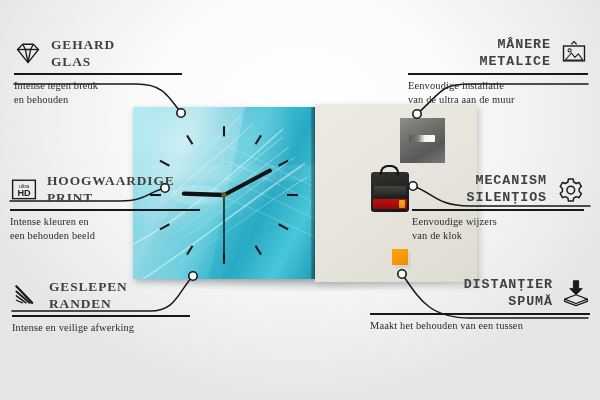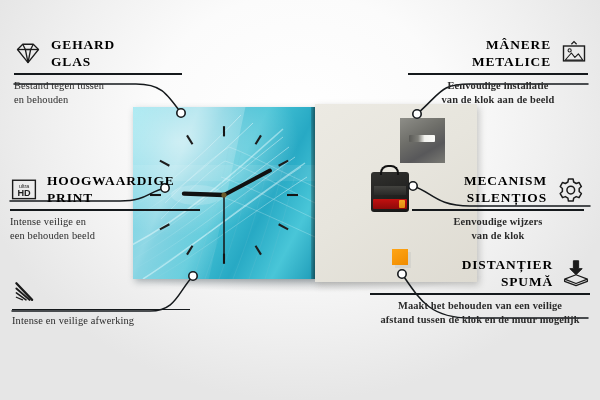--- a/index.html
+++ b/index.html
@@ -15,29 +15,29 @@
 
   
   #wires { position:absolute; inset:0; width:600px; height:400px; pointer-events:none; }
 
   
   .feat { position:absolute; }
   .feat .head { display:flex; align-items:center; gap:9px; }
   .feat.right .head { flex-direction:row-reverse; }
   .feat .titles {
     font-size:13.4px; font-weight:700; letter-spacing:.9px;
-    color:#000000; line-height:1.28; text-transform:uppercase;
-  }
-  .feat.right .titles { text-align:right; }
+    color:#404040; line-height:1.28; text-transform:uppercase;
+  }
+  .feat.right .titles { text-align:right;font-family:Liberation Mono, monospace; }
   .feat .rule { height:1.4px; background:#15191c; margin-top:3px; }
   .feat .desc {
     font-size:10.4px; color:#2a2a2a; line-height:1.38; margin-top:4px;
     letter-spacing:.15px;
   }
-  .feat.right .desc { text-align:center;font-weight:bold; }
+  .feat.right .desc { text-align:left; }
   .ico { width:28px; height:28px; flex:0 0 28px; display:block; }
 
   
   #clock {
     position:absolute; left:133px; top:107px; width:182px; height:172px;
     background:
       radial-gradient(120% 100% at 25% 20%, rgba(255,255,255,.55), rgba(255,255,255,0) 55%),
       linear-gradient(118deg,#8fe3ee 0%, #57cadd 16%, #2fb5ce 34%, #46c3d6 50%, #27a9c4 68%, #49c6d8 84%, #1f9cb8 100%);
     box-shadow: 2px 3px 7px rgba(40,60,70,.35);
     overflow:hidden;
@@ -208,54 +208,58 @@
             <path d="M13,12 L19,12"></path>
         </g>
       </svg>
       <div class="titles">
         <div>GEHARD</div>
         <div>GLAS</div>
       </div>
     </div>
     <div class="rule" style="width:168px"></div>
     <div class="desc">
-      <div>Bestand tegen tussen</div>
+      <div>Intense tegen breuk</div>
       <div>en behouden</div>
     </div>
   </div>
 
   <div class="feat left" style="left:10px; top:172px; width:200px;">
     <div class="head">
       <svg class="ico" viewBox="0 0 32 32">
         <rect x="3" y="6" width="26" height="21" fill="none" stroke="#1b1b1b" stroke-width="1.6"></rect>
         <text x="16" y="15" font-family="Liberation Sans, sans-serif" font-size="6" text-anchor="middle" fill="#1b1b1b">ultra</text>
         <text x="16" y="24" font-family="Liberation Sans, sans-serif" font-size="10.5" font-weight="bold" text-anchor="middle" fill="#1b1b1b">HD</text>
       </svg>
       <div class="titles">
         <div>HOOGWAARDIGE</div>
         <div>PRINT</div>
       </div>
     </div>
     <div class="rule" style="width:190px"></div>
     <div class="desc">
-      <div>Intense veilige en</div>
+      <div>Intense kleuren en</div>
       <div>een behouden beeld</div>
     </div>
   </div>
 
   <div class="feat left" style="left:12px; top:278px; width:190px;">
     <div class="head">
       <svg class="ico" viewBox="0 0 32 32">
         <g stroke="#1b1b1b" fill="none" stroke-linecap="round">
           <path d="M5,6 L23,25" stroke-width="2.6"></path>
           <path d="M5,12 L20,25" stroke-width="2.2"></path>
           <path d="M5,17 L16,25" stroke-width="1.8"></path>
           <path d="M5,22 L12,25" stroke-width="1.4"></path>
         </g>
       </svg>
+      <div class="titles">
+        <div>GESLEPEN</div>
+        <div>RANDEN</div>
+      </div>
     </div>
     <div class="rule" style="width:178px"></div>
     <div class="desc">
       <div>Intense en veilige afwerking</div>
     </div>
   </div>
 
   <div class="feat right" style="left:408px; top:36px; width:180px;">
     <div class="head">
       <svg class="ico" viewBox="0 0 32 32">
@@ -265,21 +269,21 @@
         <path d="M6,24 L13,16 L17,21 L21,17 L26,24 Z" fill="none" stroke="#1b1b1b" stroke-width="1.3" stroke-linejoin="round"></path>
       </svg>
       <div class="titles">
         <div>MÂNERE</div>
         <div>METALICE</div>
       </div>
     </div>
     <div class="rule" style="width:180px; margin-left:auto"></div>
     <div class="desc">
       <div>Eenvoudige installatie</div>
-      <div>van de klok aan de beeld</div>
+      <div>van de ultra aan de muur</div>
     </div>
   </div>
 
   <div class="feat right" style="left:412px; top:172px; width:172px;">
     <div class="head">
       <svg class="ico" viewBox="0 0 32 32">
         <g fill="none" stroke="#1b1b1b" stroke-width="1.7" stroke-linejoin="round">
           <path d="M19.6,4.6 L20.2,8.0 L23.1,9.7 L26.3,8.5 L29.0,13.2 L26.5,15.5
                    L26.5,18.9 L29.0,21.2 L26.3,25.9 L23.1,24.7 L20.2,26.4
                    L19.6,29.8 L14.2,29.8 L13.6,26.4 L10.7,24.7 L7.5,25.9
@@ -293,32 +297,31 @@
         <div>SILENȚIOS</div>
       </div>
     </div>
     <div class="rule" style="width:172px; margin-left:auto"></div>
     <div class="desc">
       <div>Eenvoudige wijzers</div>
       <div>van de klok</div>
     </div>
   </div>
 
-  <div class="feat right" style="left:370px; top:256px; width:220px;">
+  <div class="feat right" style="left:370px; top:276px; width:220px;">
     <div class="head">
       <svg class="ico" viewBox="0 0 32 32">
         <path d="M13,2 L19,2 L19,11 L23,11 L16,18 L9,11 L13,11 Z" fill="#1b1b1b" stroke="#1b1b1b" stroke-width="1.1" stroke-linejoin="round"></path>
         <path d="M16,18 L29,23 L16,28 L3,23 Z" fill="none" stroke="#1b1b1b" stroke-width="1.5" stroke-linejoin="round"></path>
         <path d="M3,23 L3,25.5 L16,30.5 L29,25.5 L29,23" fill="none" stroke="#1b1b1b" stroke-width="1.5" stroke-linejoin="round"></path>
       </svg>
       <div class="titles">
         <div>DISTANȚIER</div>
         <div>SPUMĂ</div>
       </div>
     </div>
     <div class="rule" style="width:220px; margin-left:auto"></div>
     <div class="desc">
-      <div>Maakt het behouden van een veilige</div>
-      <div>afstand tussen de klok en de muur mogelijk</div>
+      <div>Maakt het behouden van een tussen</div>
     </div>
   </div>
 
 </div>
 
 </body></html>

